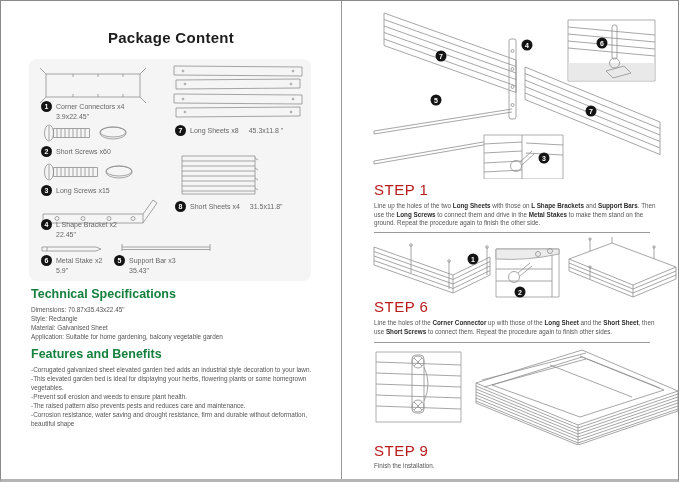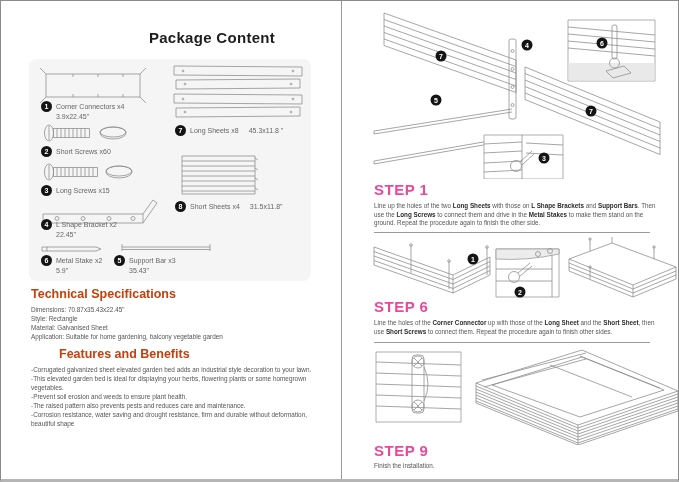--- a/index.html
+++ b/index.html
@@ -4,35 +4,35 @@
 <style>
   html,body{margin:0;padding:0;background:#fff;}
   .sheet{
     position:relative;width:677px;height:478px;
     border:1px solid #8a8a8a;border-bottom:3px solid #b5b5b5;
     font-family:"Liberation Sans",sans-serif;color:#444;background:#fff;overflow:hidden;
   }
   .panel{position:absolute;top:0;height:100%;}
   .panel-left{left:0;width:340px;border-right:1px solid #9a9a9a;}
   .panel-right{left:341px;width:336px;}
-  .page-title{position:absolute;top:28px;left:8px;width:340px;text-align:center;
-    font-size:15px;font-weight:bold;color:#1d1d1d;letter-spacing:.3px;padding-left:33px;}
+  .page-title{position:absolute;top:28px;left:0;width:340px;text-align:center;
+    font-size:15px;font-weight:bold;color:#1d1d1d;letter-spacing:.3px;}
   .parts-box{position:absolute;left:28px;top:58px;width:282px;height:222px;
     background:#f5f5f5;border-radius:8px;}
   .abs{position:absolute;}
   .part{position:absolute;font-size:7px;color:#666;white-space:nowrap;line-height:9px;}
   .part .row{display:flex;align-items:center;gap:4px;}
   .num{display:inline-flex;flex:0 0 auto;width:11px;height:11px;border-radius:50%;
     background:#141414;color:#fff;font-size:7px;font-weight:bold;
     align-items:center;justify-content:center;}
   .pdims{margin-left:15px;font-size:7px;color:#666;}
   .pdims-inline{margin-left:6px;}
-  .sec-heading{position:absolute;font-size:12.5px;font-weight:bold;color:#c2410c;}
+  .sec-heading{position:absolute;font-size:12.5px;font-weight:bold;color:#15803d;}
   .spec-lines,.feat-lines{position:absolute;font-size:6.4px;color:#555;line-height:9px;}
-  .step-head{position:absolute;font-size:15px;font-weight:700;color:#ec4899;letter-spacing:.5px;}
+  .step-head{position:absolute;font-size:15px;font-weight:400;color:#b91c1c;letter-spacing:.5px;}
   .step-text{position:absolute;font-size:6.3px;color:#555;line-height:8.6px;width:288px;}
   .step-text b{color:#2b2b2b;}
   .divider{position:absolute;left:32px;width:276px;border-top:1px solid #9a9a9a;height:0;}
   svg{display:block;}
   svg *{vector-effect:non-scaling-stroke;}
   .ln{stroke:#8f8f8f;stroke-width:0.8;fill:none;}
   .callout{fill:#141414;}
   .callout-txt{fill:#fff;font-size:7px;font-weight:bold;font-family:"Liberation Sans",sans-serif;text-anchor:middle;}
   .insetbg{fill:#fff;stroke:#9a9a9a;stroke-width:0.8;}
   .floor{fill:#e9e9e9;stroke:none;}
@@ -169,21 +169,21 @@
     </div>
 
     <div class="sec-heading" style="left:30px;top:286px;">Technical Specifications</div>
     <div class="spec-lines" style="left:30px;top:304px;">
       <div>Dimensions: 70.87x35.43x22.45"</div>
       <div>Style: Rectangle</div>
       <div>Material: Galvanised Sheet</div>
       <div>Application: Suitable for home gardening, balcony vegetable garden</div>
     </div>
 
-    <div class="sec-heading" style="left:30px;top:346px;margin-left:28px;">Features and Benefits</div>
+    <div class="sec-heading" style="left:30px;top:346px;">Features and Benefits</div>
     <div class="feat-lines" style="left:30px;top:364px;width:300px;">
       <div>-Corrugated galvanized sheet elevated garden bed adds an industrial style decoration to your lawn.</div>
       <div>-This elevated garden bed is ideal for displaying your herbs, flowering plants or some homegrown vegetables.</div>
       <div>-Prevent soil erosion and weeds to ensure plant health.</div>
       <div>-The raised pattern also prevents pests and reduces care and maintenance.</div>
       <div>-Corrosion resistance, water saving and drought resistance, firm and durable without deformation, beautiful shape</div>
     </div>
   </div>
 
   <div class="panel panel-right">

